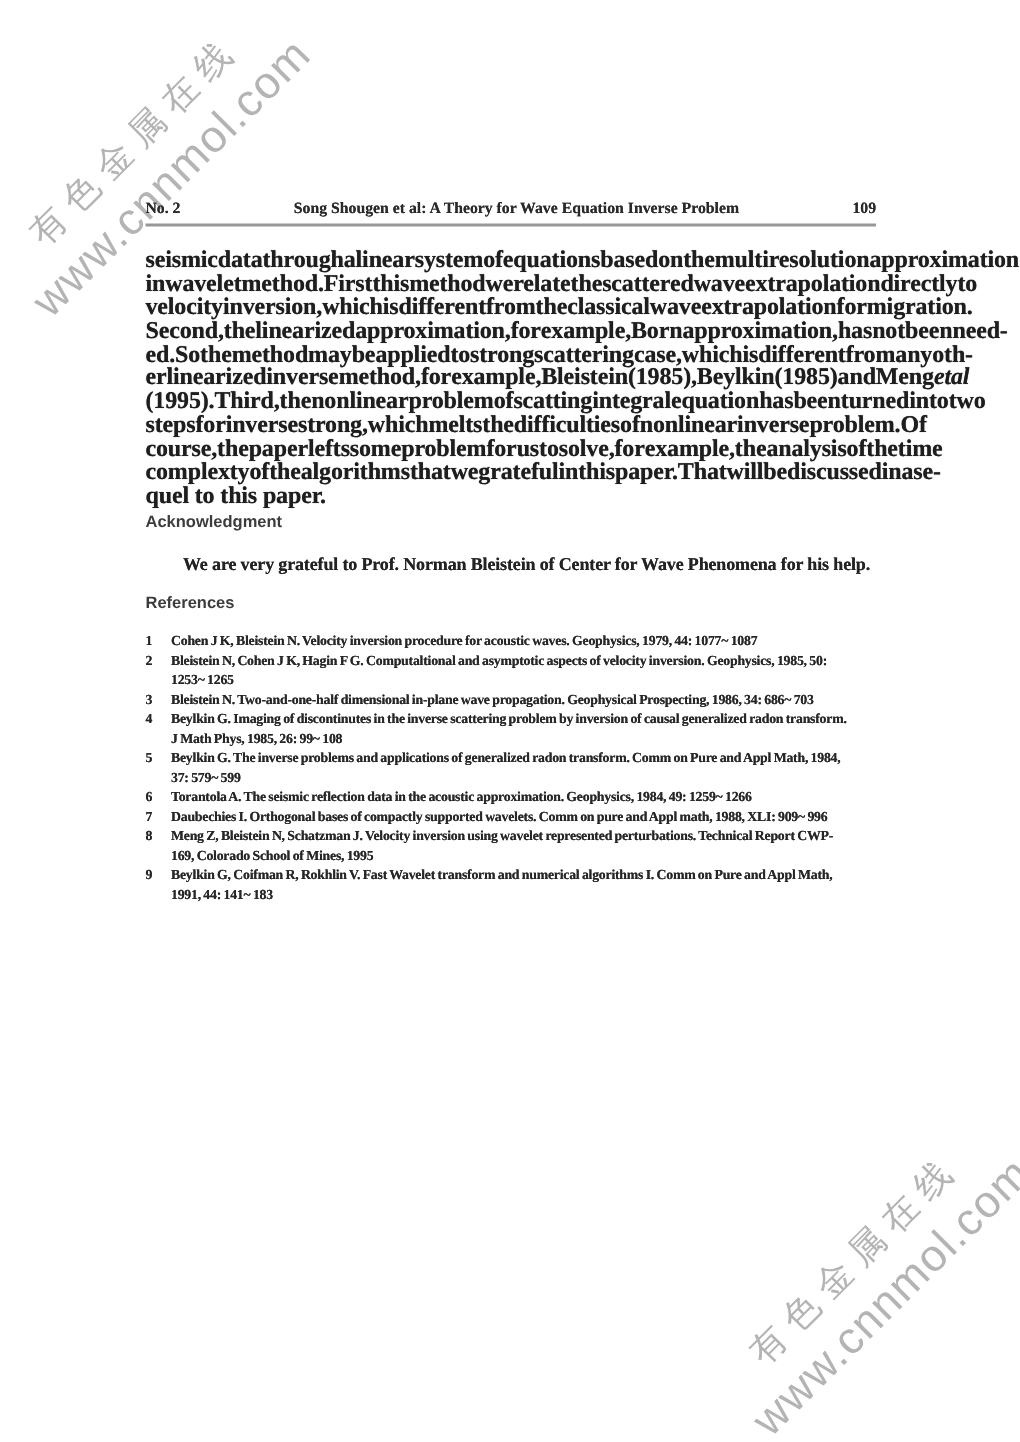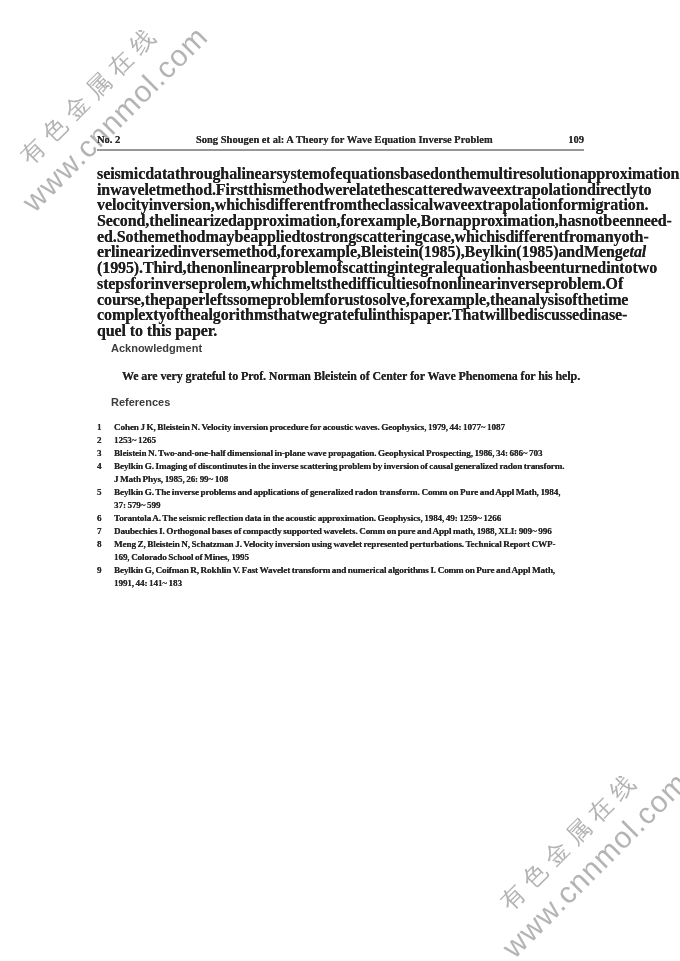--- a/index.html
+++ b/index.html
@@ -25,21 +25,21 @@
   .rule{position:absolute;left:97px;top:149px;width:487px;height:2px;background:#979797;}
 
   
   #para{position:absolute;left:97px;top:166px;width:487px;font-size:16px;
         font-weight:bold;color:#1e1e1e;letter-spacing:-0.1px;text-shadow:0 0 .5px #333;}
   .pline{display:flex;justify-content:space-between;height:15.7px;line-height:15.7px;}
   .pline span{white-space:pre;}
   .pline.lastline{display:block;}
 
   
-  .sec-hdg{position:absolute;left:111px;font-family:"Liberation Sans","DejaVu Sans",sans-serif;
+  .sec-hdg{position:absolute;left:97px;font-family:"Liberation Sans","DejaVu Sans",sans-serif;
            font-size:11px;font-weight:600;color:#3c3c3c;}
   #ack-hdg{top:342px;}
   #ref-hdg{top:396px;text-align:right;}
 
   
   #ack-text{position:absolute;left:122px;top:369px;width:470px;font-size:12px;
             font-weight:bold;color:#232323;letter-spacing:-0.1px;white-space:nowrap;
             text-shadow:0 0 .4px #333;}
 
   
@@ -181,21 +181,21 @@
         <span>has</span>
         <span>been</span>
         <span>turned</span>
         <span>into</span>
         <span>two</span>
       </div>
       <div class="pline">
         <span>steps</span>
         <span>for</span>
         <span>inverse</span>
-        <span>prolem,</span>
+        <span>strong,</span>
         <span>which</span>
         <span>melts</span>
         <span>the</span>
         <span>difficulties</span>
         <span>of</span>
         <span>nonlinear</span>
         <span>inverse</span>
         <span>problem.</span>
         <span>Of</span>
       </div>
@@ -247,20 +247,21 @@
   <div id="refs">
       <div class="ref-row">
         <span class="ref-num">1</span>
         <div class="ref-body">
           <div class="ref-line">Cohen J K, Bleistein N. Velocity inversion procedure for acoustic waves. Geophysics, 1979, 44: 1077~ 1087</div>
         </div>
       </div>
       <div class="ref-row">
         <span class="ref-num">2</span>
         <div class="ref-body">
+          <div class="ref-line">Bleistein N, Cohen J K, Hagin F G. Computaltional and asymptotic aspects of velocity inversion. Geophysics, 1985, 50:</div>
           <div class="ref-line">1253~ 1265</div>
         </div>
       </div>
       <div class="ref-row">
         <span class="ref-num">3</span>
         <div class="ref-body">
           <div class="ref-line">Bleistein N. Two-and-one-half dimensional in-plane wave propagation. Geophysical Prospecting, 1986, 34: 686~ 703</div>
         </div>
       </div>
       <div class="ref-row">

